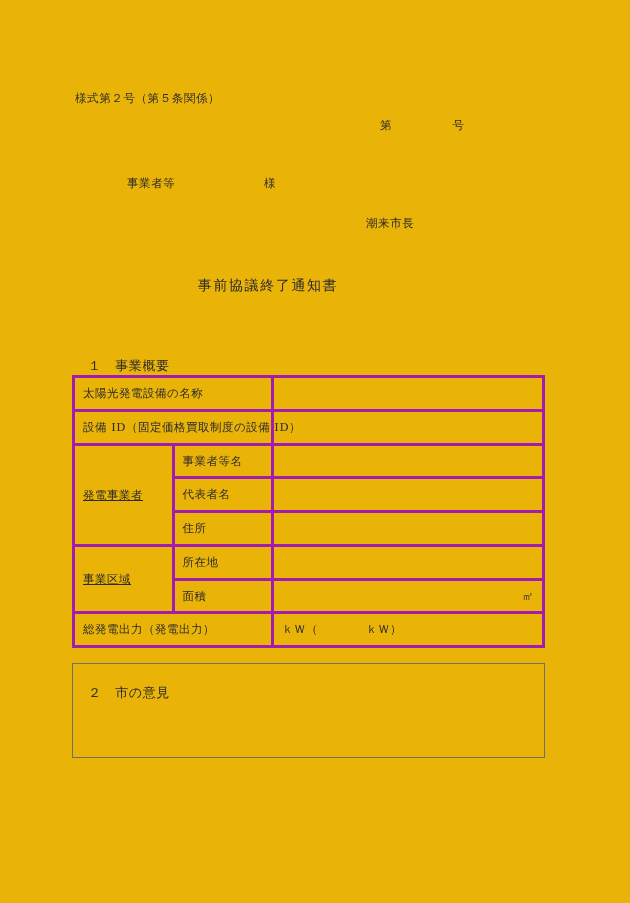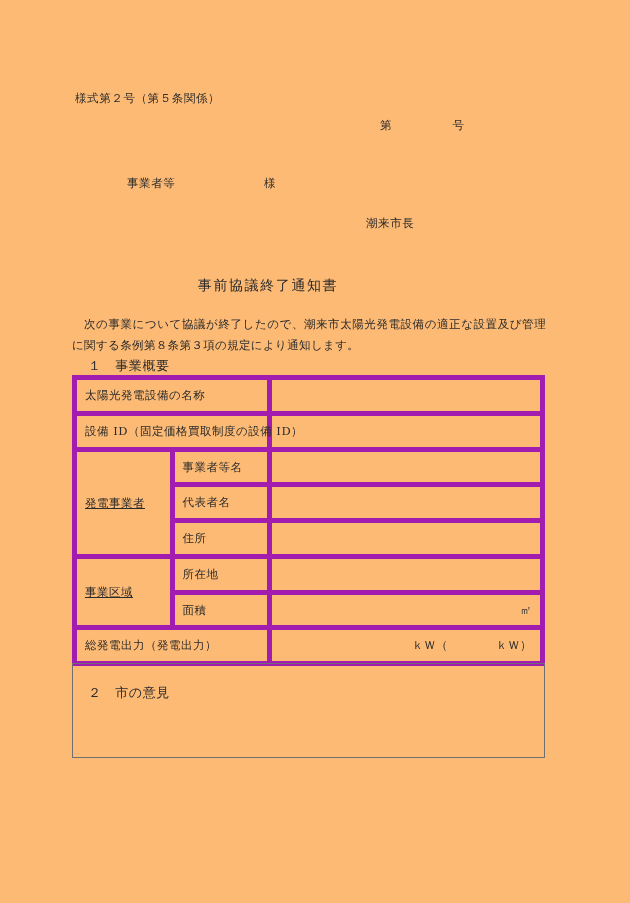--- a/index.html
+++ b/index.html
@@ -4,21 +4,21 @@
 <style>
   html, body {
     margin: 0;
     padding: 0;
     background: #ffffff;
   }
   .page {
     position: relative;
     width: 630px;
     height: 903px;
-    background: #fdba74;
+    background: #eab308;
     font-family: "DejaVu Serif", "Liberation Serif", serif;
     color: #2b2b2b;
     overflow: hidden;
   }
 
   
   .form-no {
     position: absolute;
     left: 75px;
     top: 91px;
@@ -109,39 +109,39 @@
   
   .info-table {
     position: absolute;
     left: 72px;
     top: 375px;
     width: 473px;
     border-collapse: collapse;
     table-layout: fixed;
   }
   .info-table td {
-    border: 5px solid #a21caf;
+    border: 3px solid #a21caf;
     font-size: 11.5px;
     letter-spacing: 0.5px;
     padding: 0 8px;
     vertical-align: middle;
     white-space: pre;
   }
   .col-label   { width: 83px; text-decoration: underline; }
   .col-sublabel{ width: 137px; }
   .col-value   { width: 252px; }
   .r30 { height: 30px; margin-top: 36px; }
   .r31 { height: 31px; }
   .cell-value  { text-align: left; }
   .cell-unit-right {
     text-align: right;
     padding-right: 10px;
   }
   .cell-power {
-    text-align: right;
+    text-align: left;
     padding-right: 26px;
   }
 
   
   .opinion-box {
     position: absolute;
     left: 72px;
     top: 663px;
     width: 471px;
     height: 93px;
@@ -160,21 +160,20 @@
 
 
   <div class="addressee">事業者等</div>
 
   <div class="addressee-honorific">様</div>
 
   <div class="issuer">潮来市長</div>
 
   <div class="doc-title">事前協議終了通知書</div>
 
-  <div class="body-text">次の事業について協議が終了したので、潮来市太陽光発電設備の適正な設置及び管理に関する条例第８条第３項の規定により通知します。</div>
 
   <div class="section-label section-1">１　事業概要</div>
 
   <table class="info-table">
     <tbody>
       <tr>
         <td class="r31" colspan="2">太陽光発電設備の名称</td>
         <td class="col-value cell-value"></td>
       </tr>
       <tr>

